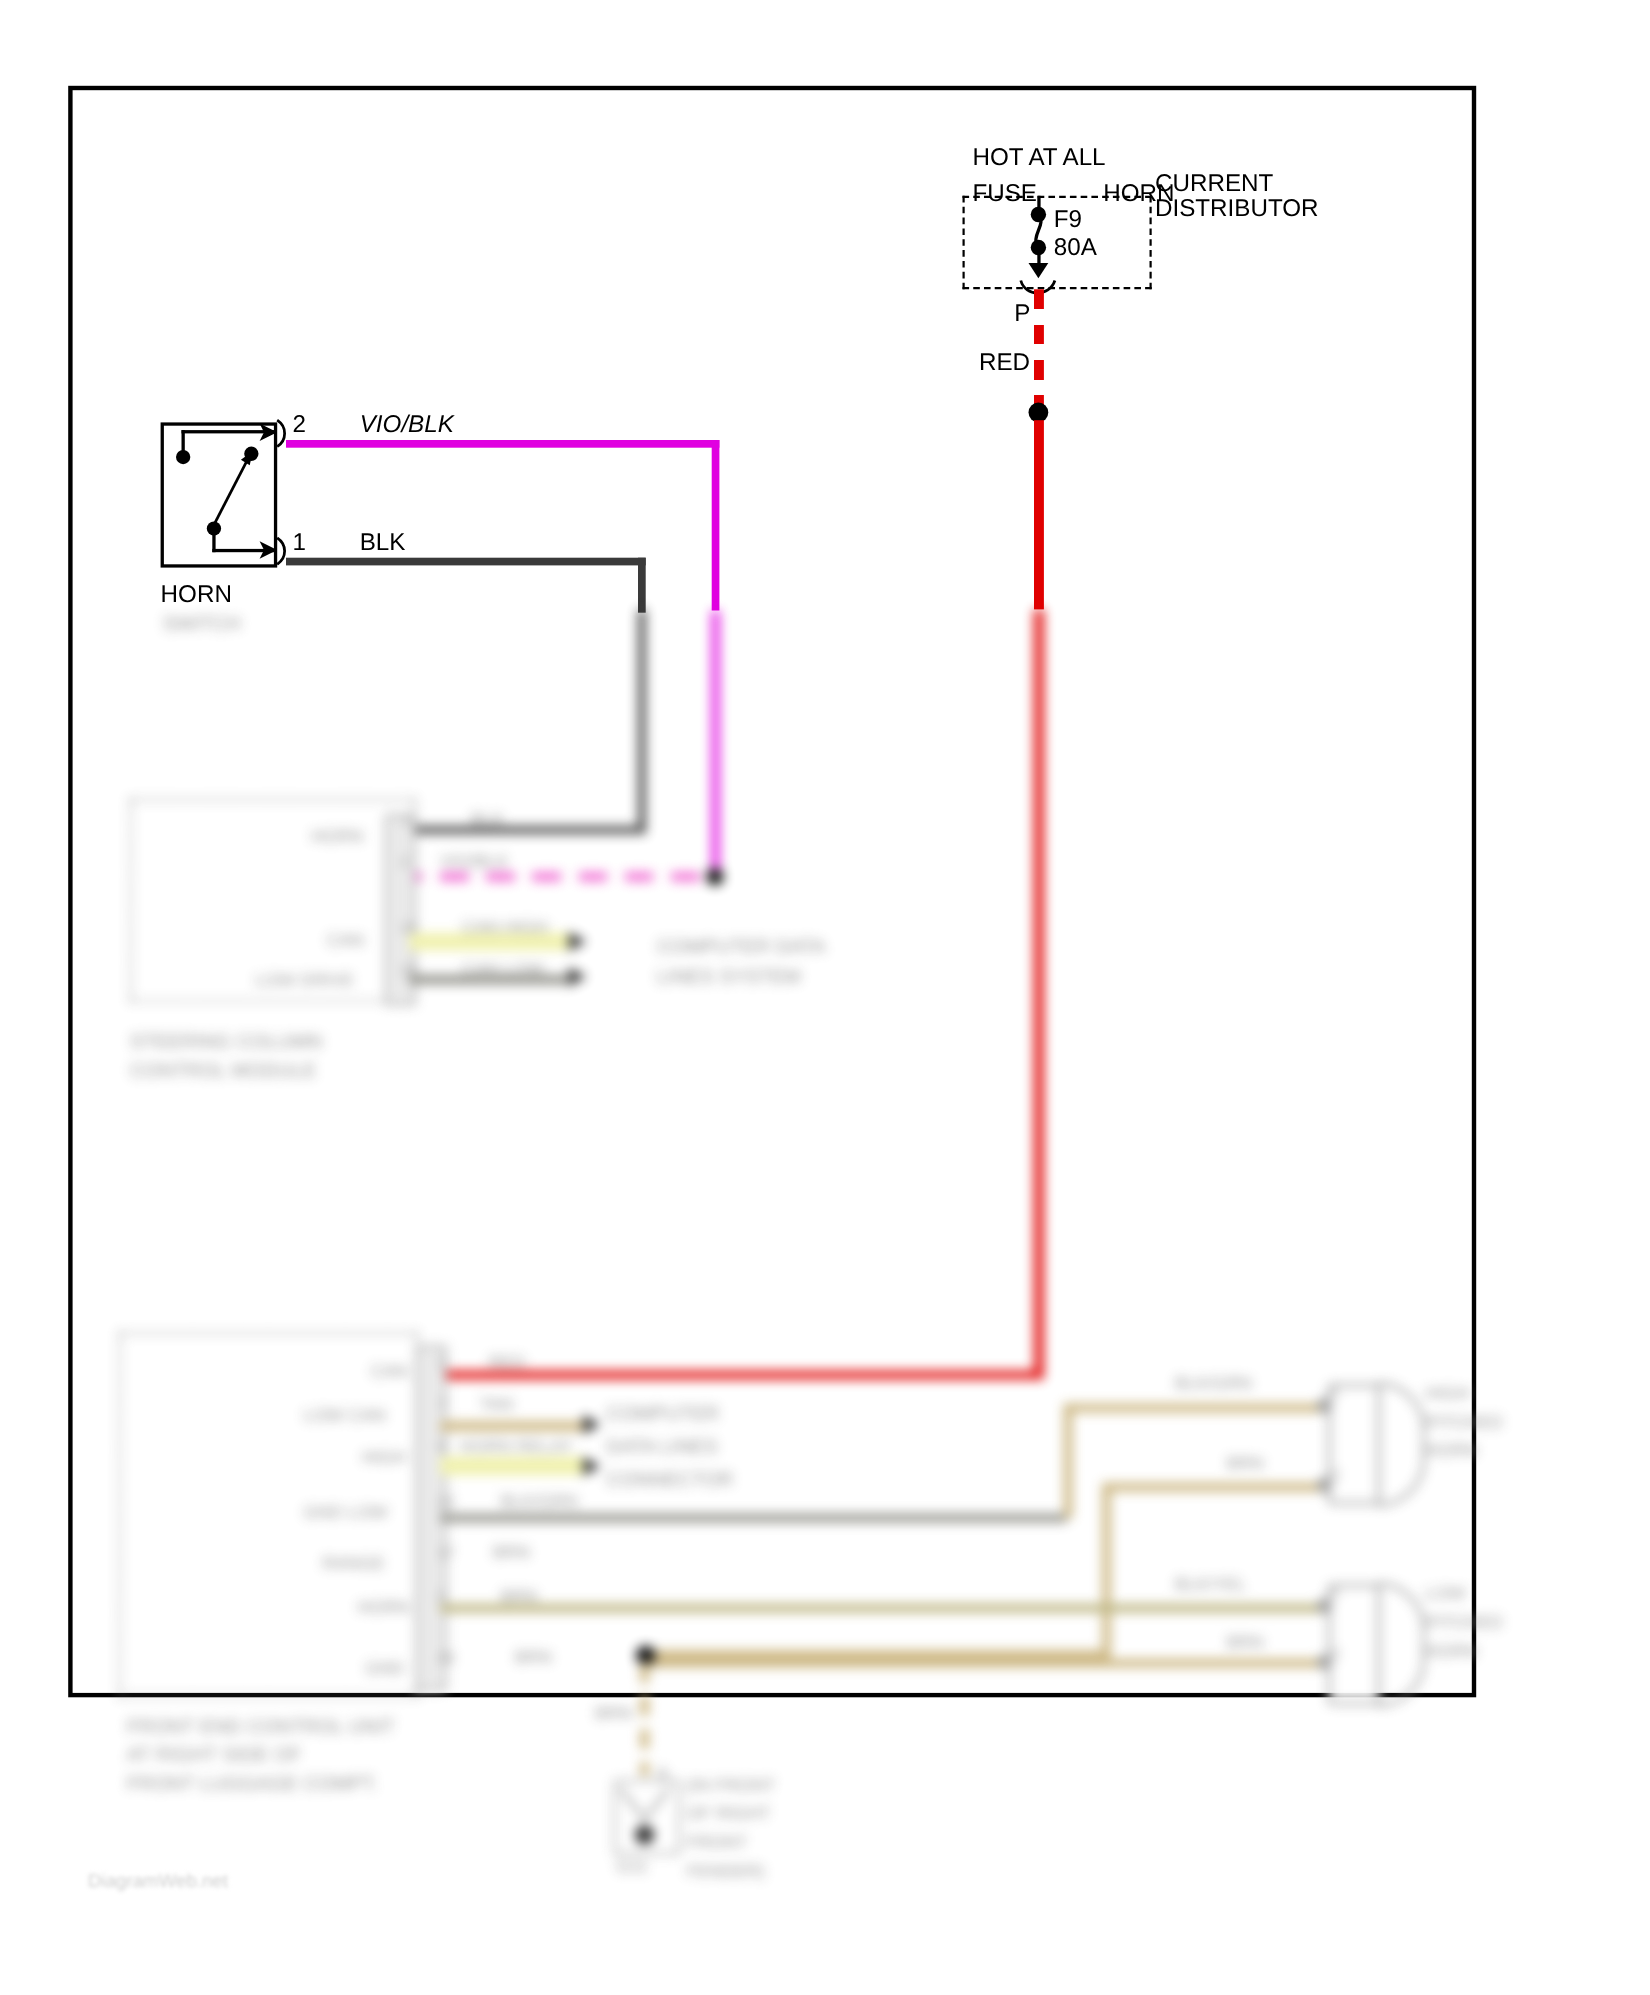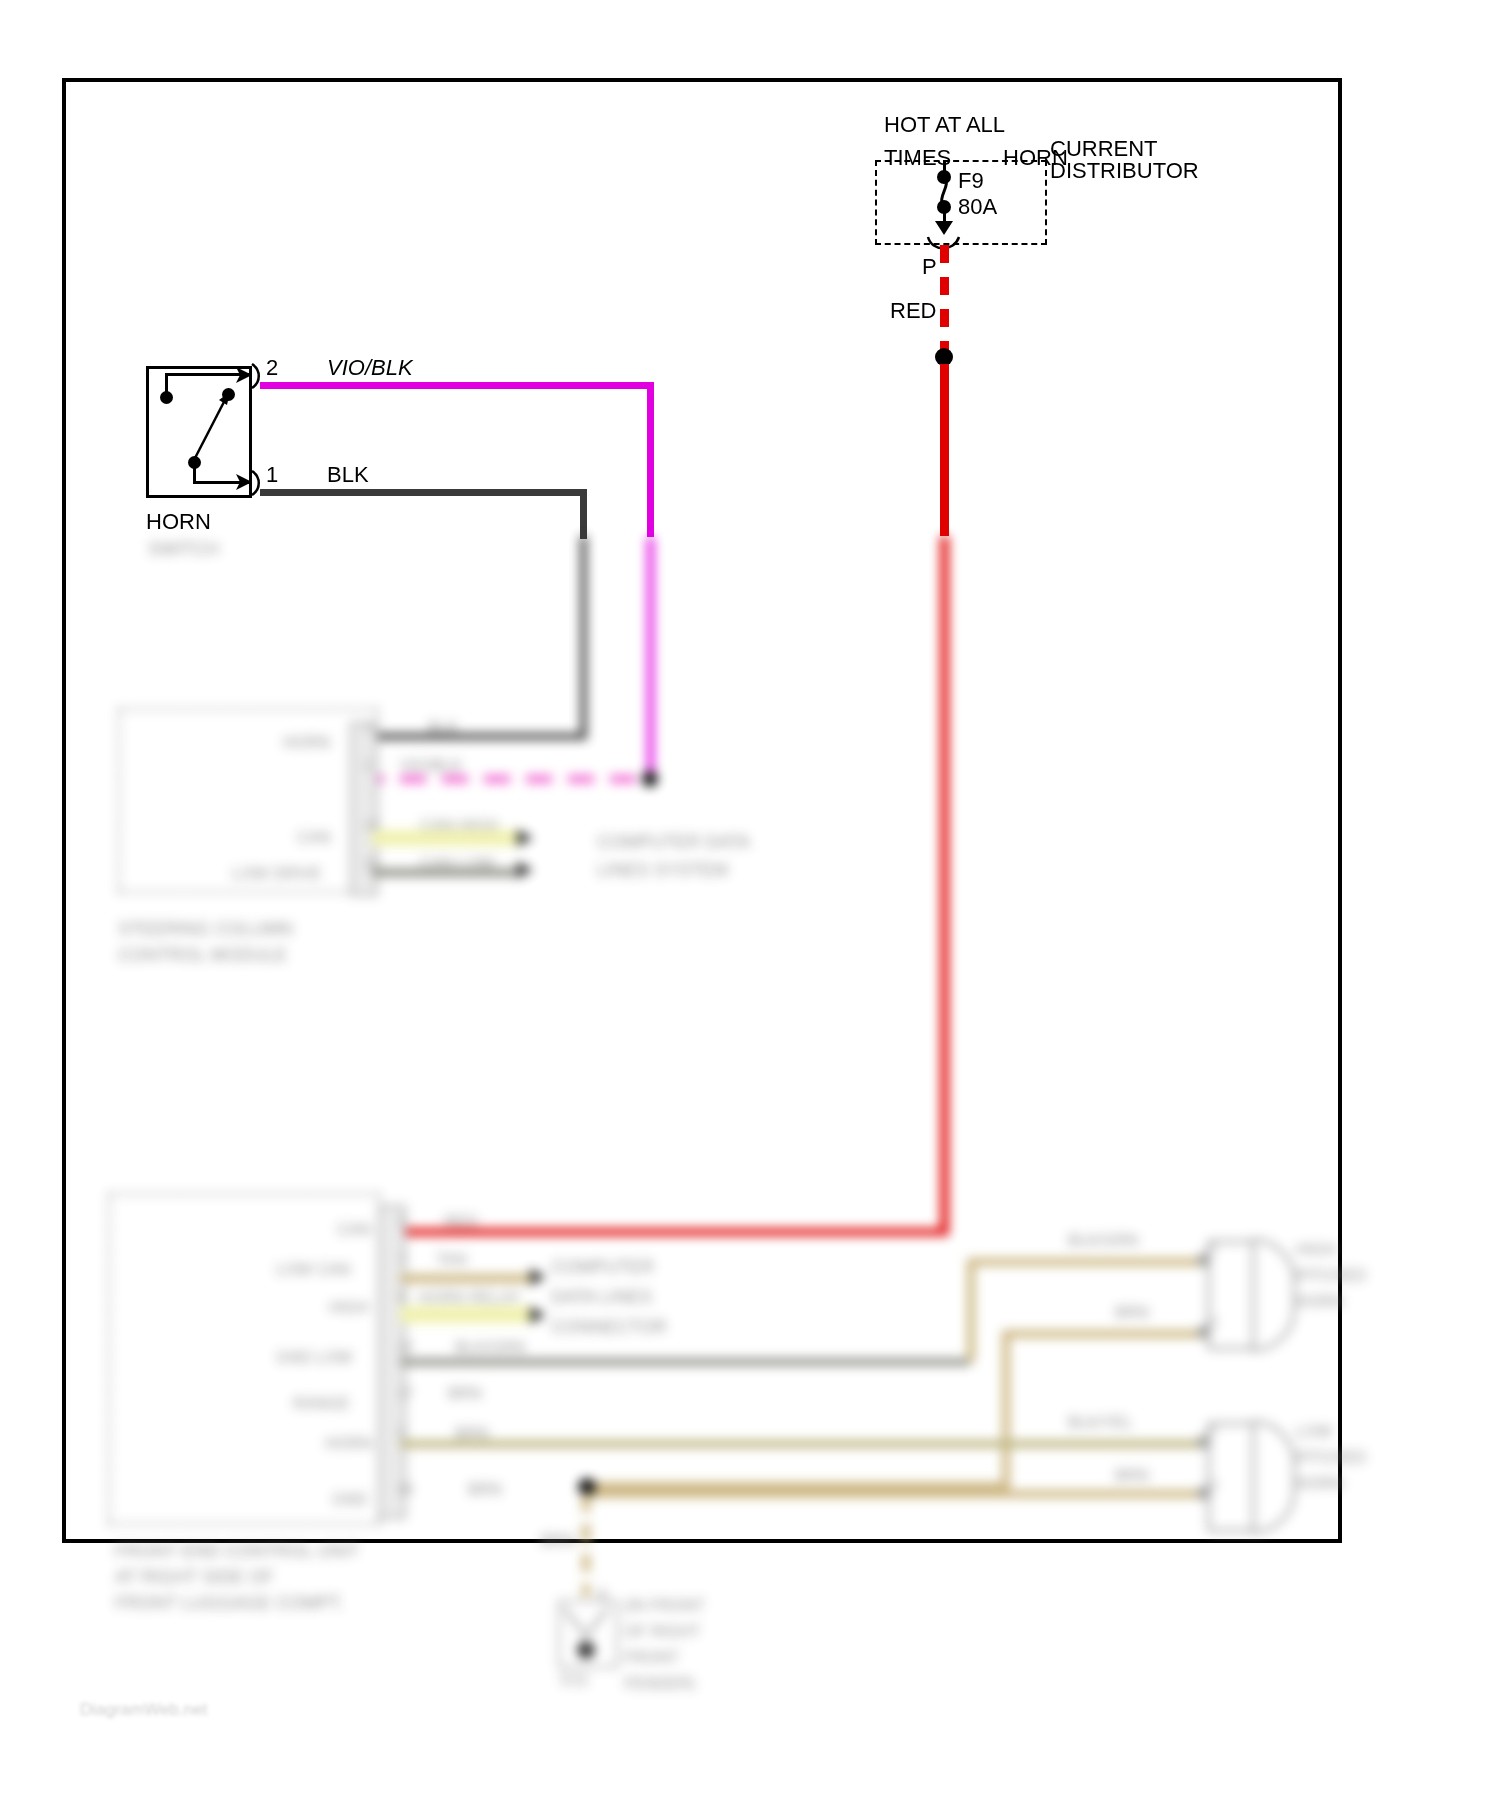--- a/index.html
+++ b/index.html
@@ -23,21 +23,21 @@
     left: 62px;
     top: 78px;
     width: 1280px;
     height: 1465px;
     border: 4px solid #000000;
     box-sizing: border-box;
     background: transparent;
   }
   .sharp-layer, .blur-layer {
     position: absolute;
-    left: 0; top: 0;
+    left: 0; top: 18px;
     width: 1500px;
     height: 1514px;
   }
   .blur-layer {
     filter: blur(5.5px);
     opacity: 0.92;
   }
   
   .abs { position: absolute; }
   .txt {
@@ -119,21 +119,21 @@
 
 <div id="page">
 
   <div id="frame"></div>
 
   <div class="sharp-layer">
 
     <div class="dash-box" style="left:875px; top:160px; width:172px; height:85px;"></div>
 
     <div class="txt t22" style="left:884px; top:114px;">HOT AT ALL</div>
-    <div class="txt t22" style="left:884px; top:147px;">TIMES</div>
+    <div class="txt t22" style="left:884px; top:147px;">FUSE</div>
     <div class="txt t22" style="left:1003px; top:147px;">HORN</div>
     <div class="txt t22" style="left:958px; top:170px;">F9</div>
     <div class="txt t22" style="left:958px; top:196px;">80A</div>
     <div class="txt t22" style="left:1050px; top:138px;">CURRENT</div>
     <div class="txt t22" style="left:1050px; top:160px;">DISTRIBUTOR</div>
 
     <div class="wire solid-blk" style="left:943px; top:160px; width:3px; height:16px; background:#000;"></div>
     <div class="dot" style="left:937px; top:170px; width:14px; height:14px;"></div>
     <svg class="abs" style="left:930px; top:178px; width:30px; height:34px;">
       <path d="M14 0 C 22 8, 6 18, 14 30" stroke="#000" stroke-width="3" fill="none"></path>

